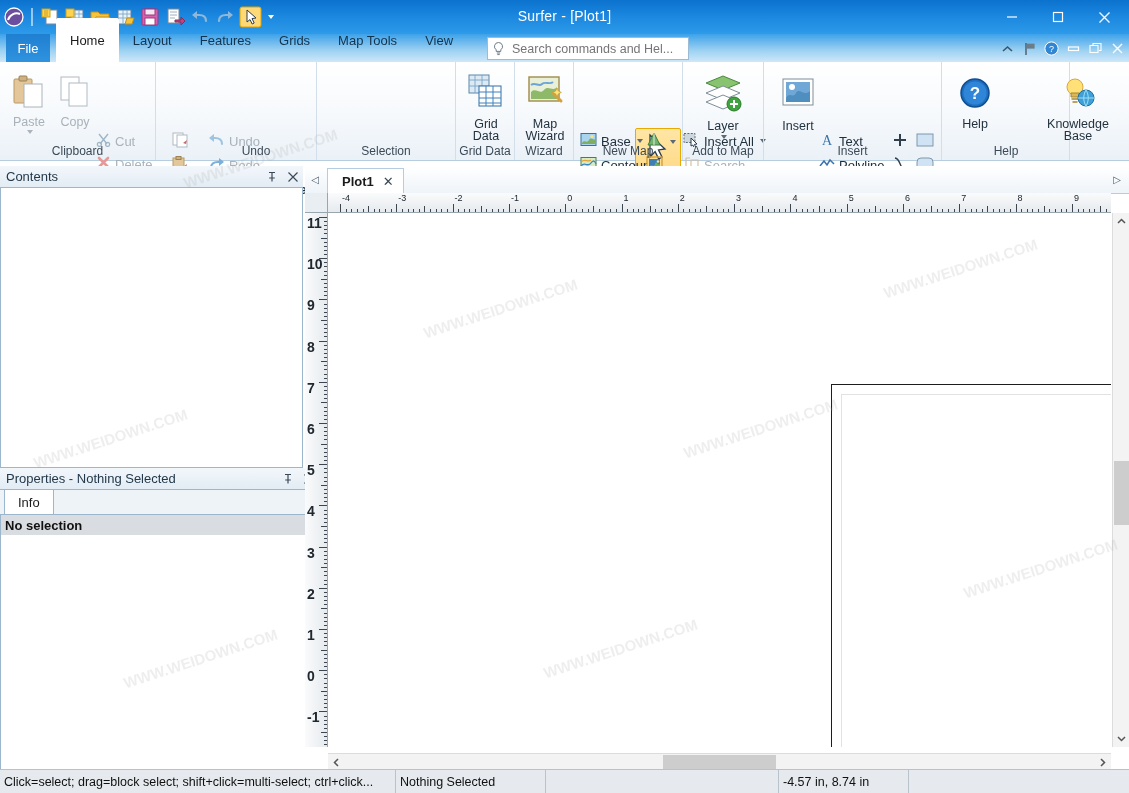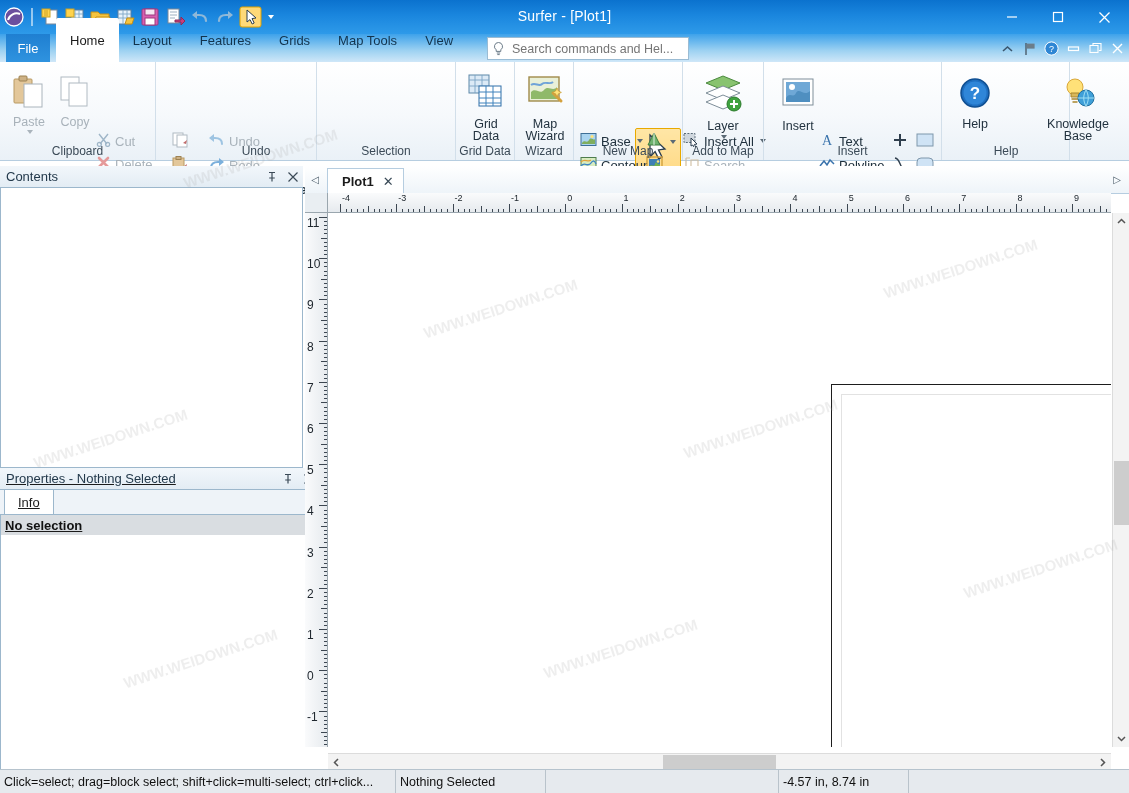--- a/index.html
+++ b/index.html
@@ -129,21 +129,20 @@
   }
 
   
   .panel-contents {
     position: absolute; left: 0; top: 166px; width: 303px; height: 302px;
     background: #ffffff;
   }
   .panel-props {
     position: absolute; left: 0; top: 468px; width: 319px; height: 302px;
     background: #c4b5fd;
-    text-decoration: underline;
   }
   .panel-head {
     position: relative; height: 21px;
     background: linear-gradient(to bottom, #f2f7fb, #e3ecf4);
     border-bottom: 1px solid #9cb7cc;
     display: flex; align-items: center;
   }
   .panel-head .ptitle {
     font-size: 13px; color: #23394b; padding-left: 6px; white-space: nowrap;
   }
@@ -211,22 +210,22 @@
     position: absolute; left: 0; top: 47px; width: 23px; height: 534px;
     background: linear-gradient(to right, #fafbfc, #e6eaee);
     border-right: 1px solid #9aa6ae; overflow: hidden; box-sizing: border-box;
   }
   .tick { position: absolute; background: #3c4651; }
   .ticklab {
     position: absolute; font-size: 9px; color: #20282f;
     font-family: "Liberation Sans", sans-serif; line-height: 9px;
   }
   .vticklab {
-    position: absolute; font-size: 12px; color: #20282f;
-    font-family: "Liberation Sans", sans-serif; line-height: 9px;
+    position: absolute; font-size: 14px; color: #20282f;
+    font-family: "Liberation Sans", sans-serif; line-height: 9px; font-weight: bold;
   }
 
   .canvas {
     position: absolute; left: 23px; top: 47px; width: 783px; height: 534px;
     background: #ffffff; overflow: hidden;
   }
   .page {
     position: absolute; left: 503px; top: 171px; width: 370px; height: 476px;
     background: #ffffff; border: 1px solid #1d1d1d;
     box-shadow: 4px 4px 0 0 #8a8a8a;

